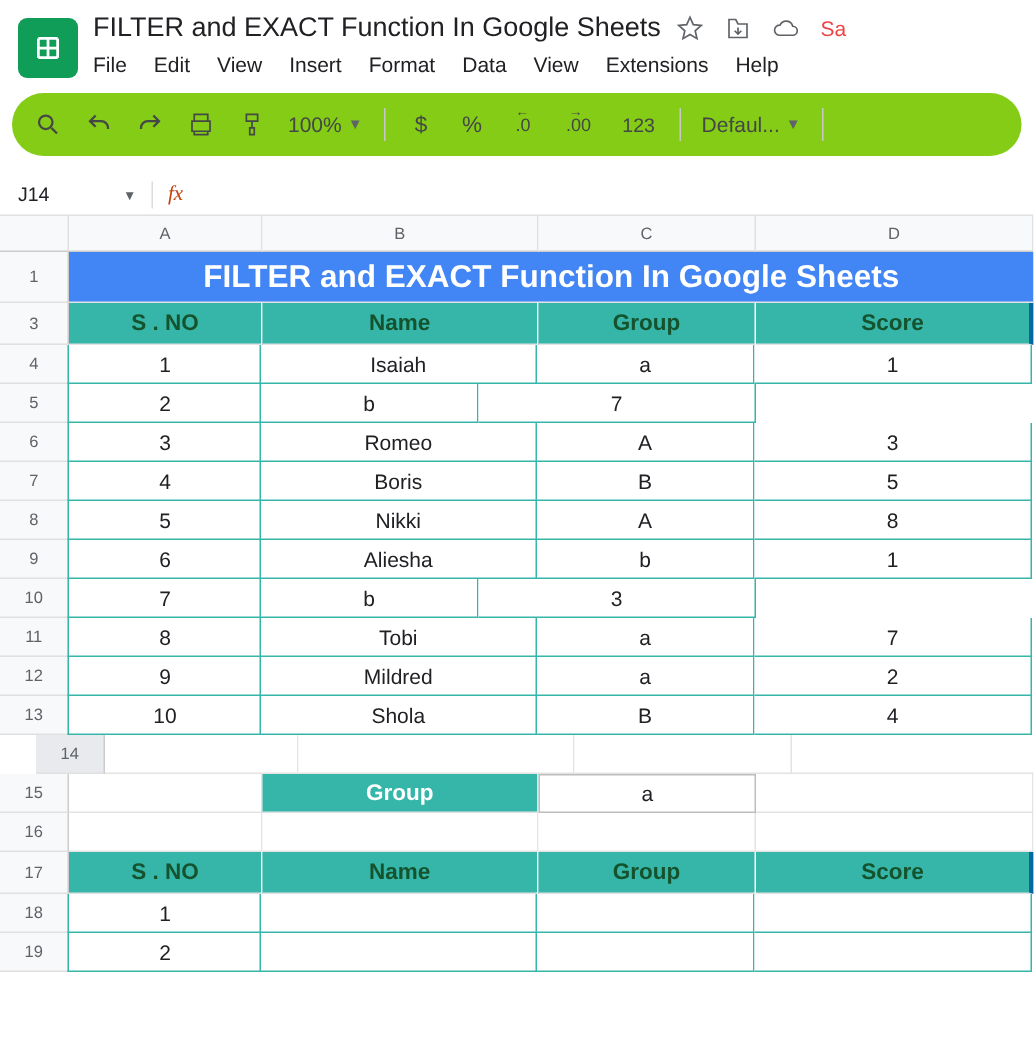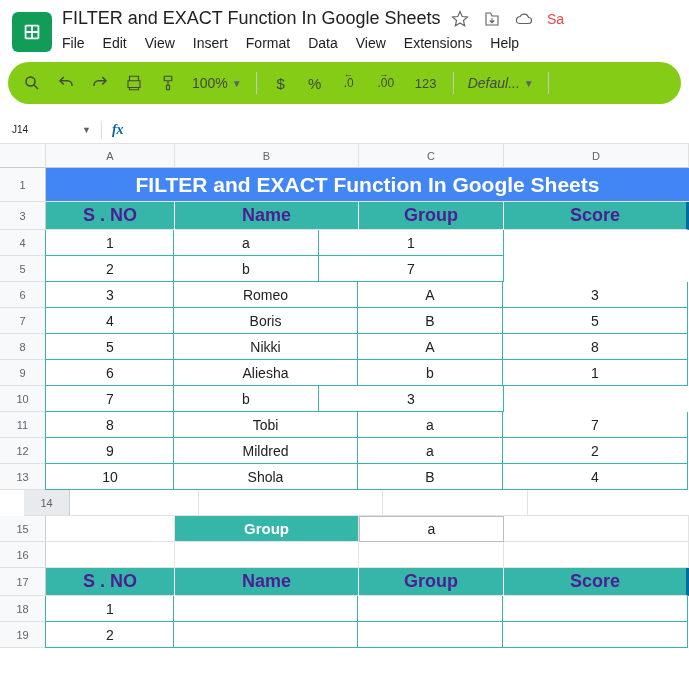--- a/index.html
+++ b/index.html
@@ -13,42 +13,42 @@
 .doctitle { font-size: 18px; color: #202124; }
 .title-icons { display: flex; align-items: center; gap: 14px; color: #5f6368; }
 .title-icons span, .title-icons svg { width: 18px; height: 18px; display: inline-flex; align-items: center; justify-content: center; }
 .menurow { display: flex; gap: 18px; margin-top: 6px; font-size: 14px; color: #202124; }
 .menurow span { cursor: pointer; }
 
 .toolbar { margin: 10px 8px 0 8px; background: #84cc16; border-radius: 24px; height: 42px; display: flex; align-items: center; padding: 0 14px; gap: 14px; color: #444746; }
 .tb-btn { width: 20px; height: 20px; display: inline-flex; align-items: center; justify-content: center; cursor: pointer; }
 .tb-sep { width: 1px; height: 22px; background: #c7c7c7; }
 .zoom { display: flex; align-items: center; gap: 4px; font-size: 14px; }
-.font { display: flex; align-items: center; gap: 4px; font-size: 14px; font-style: italic; }
+.font { display: flex; align-items: center; gap: 4px; font-size: 14px; }
 .chev { font-size: 10px; color: #5f6368; }
 
 .namebox-row { display: flex; align-items: center; height: 28px; border-bottom: 1px solid #e0e0e0; margin-top: 12px; padding-left: 6px; }
-.namebox { width: 66px; font-size: 10px; padding-left: 6px; }
+.namebox { width: 66px; font-size: 13px; padding-left: 6px; }
 .nb-chev { font-size: 9px; color: #5f6368; padding: 0 10px; }
 .nb-sep { width: 1px; height: 18px; background: #dcdcdc; margin-right: 10px; }
-.fx { font-style: italic; color: #0369a1; font-family: serif; font-size: 14px; font-weight: bold; }
+.fx { font-style: italic; color: #c2410c; font-family: serif; font-size: 14px; }
 
 .grid { display: flex; }
 .colhead-row { display: flex; }
 .corner { width: 46px; height: 24px; background: #f8f9fa; border-right: 1px solid #e0e0e0; border-bottom: 1px solid #cccccc; }
 .colhead { height: 24px; background: #f8f9fa; border-right: 1px solid #e0e0e0; border-bottom: 1px solid #cccccc; display: flex; align-items: center; justify-content: center; font-size: 11px; color: #5f6368; }
 .rowhead { width: 46px; background: #f8f9fa; border-right: 1px solid #cccccc; border-bottom: 1px solid #e0e0e0; display: flex; align-items: center; justify-content: center; font-size: 11px; color: #5f6368; }
 .row { display: flex; }
 .cell { border-right: 1px solid #e3e3e3; border-bottom: 1px solid #e3e3e3; display: flex; align-items: center; justify-content: center; font-size: 14px; color: #202124; background: #fff; overflow: hidden; white-space: nowrap; }
 
 .cA { width: 129px; } .cB { width: 184px; } .cC { width: 145px; } .cD { width: 185px; }
 .rTitle { height: 34px; } .rHdr { height: 28px; } .rN { height: 26px; }
 
 .title-cell { background: #4285f4; color: #fff; font-weight: bold; font-size: 21px; justify-content: center; border-right: none; }
-.hdr-cell { background: #36b5a9; color: #4c1d95; font-weight: bold; font-size: 18px; border-right: 1px solid #fff; }
+.hdr-cell { background: #36b5a9; color: #14532d; font-weight: bold; font-size: 15px; border-right: 1px solid #fff; }
 .hdr-cell.last { border-right: 3px solid #0369a1; }
 .tbl-cell { border-right: 1px solid #36b5a9; border-bottom: 1px solid #36b5a9; }
 .tbl-cell.first { border-left: 1px solid #36b5a9; margin-left: -1px; padding-left: 1px; }
 
 .active-row .rowhead { background: #e8eaed; }
 .sq-group { background: #36b5a9; color: #fff; font-weight: bold; font-size: 15px; }
 .sq-val { border: 1px solid #bdbdbd; }
 </style>
 </head>
 <body>
@@ -175,20 +175,21 @@
       <div class="cell hdr-cell cA">S . NO</div>
       <div class="cell hdr-cell cB">Name</div>
       <div class="cell hdr-cell cC">Group</div>
       <div class="cell hdr-cell cD last">Score</div>
     </div>
 
     <div id="data-rows">
         <div class="row rN">
           <div class="rowhead rN">4</div>
           <div class="cell tbl-cell first cA">1</div>
+          <div class="cell tbl-cell cB">Isaiah</div>
           <div class="cell tbl-cell cC">a</div>
           <div class="cell tbl-cell cD">1</div>
         </div>
         <div class="row rN">
           <div class="rowhead rN">5</div>
           <div class="cell tbl-cell first cA">2</div>
           <div class="cell tbl-cell cC">b</div>
           <div class="cell tbl-cell cD">7</div>
         </div>
         <div class="row rN">

